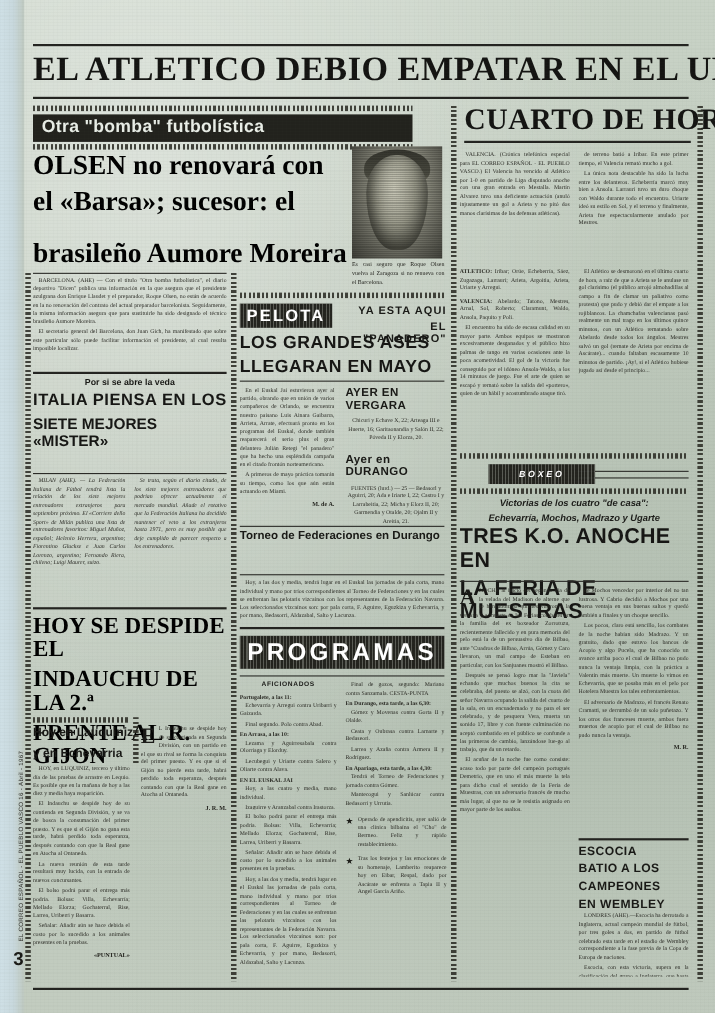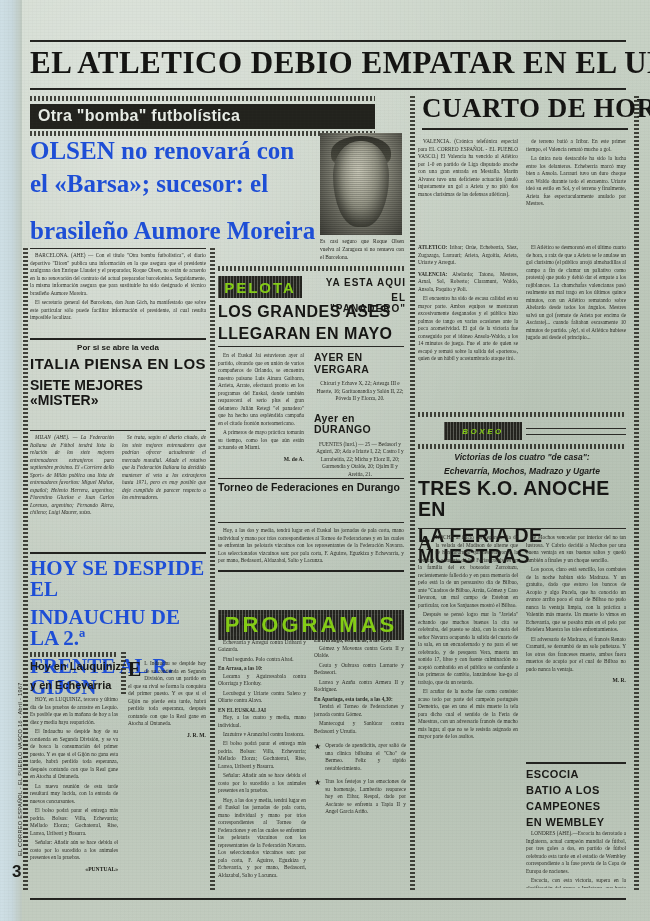--- a/index.html
+++ b/index.html
@@ -91,21 +91,21 @@
     font-size: 16px;
     padding: 3px 8px 4px 8px;
     letter-spacing: .3px;
     display: inline-block;
   }
   .head-serif-big {
     font-family: "Liberation Serif", serif;
     font-weight: bold;
     font-size: 25px;
     line-height: 1.02;
-    color: #1d4ed8;
+    color: #000000;
   }
   .head-sans-big {
     font-family: "Liberation Sans", sans-serif;
     font-weight: bold;
     font-size: 17px;
     line-height: 1.06;
     color: #161614;
     letter-spacing: -.2px;
   }
   .head-sans-mid {
@@ -155,21 +155,21 @@
   .logo-band {
     background: #23231e;
     display: flex;
     align-items: center;
     justify-content: center;
     position: relative;
   }
   .logo-band .logo-txt {
     font-family: "Liberation Sans", sans-serif;
     font-weight: bold;
-    color: #84cc16;
+    color: #ffffff;
     letter-spacing: 2px;
     position: relative;
     z-index: 2;
   }
   .logo-band::after {
     content: "";
     position: absolute; inset: 0;
     background-image: repeating-linear-gradient(90deg, rgba(210,215,205,.30) 0 1px, rgba(0,0,0,0) 1px 3px);
     z-index: 1;
   }
@@ -390,21 +390,21 @@
       <div class="head-sans-mid" style="font-size:10.5px;">Torneo de Federaciones en Durango</div>
     </div>
     <div class="rule-thin" style="position:absolute;left:196px;top:522px;width:186px;"></div>
     <div style="position:absolute;left:196px;top:527px;width:186px;height:34px;">
       <div class="body">
         <p>Hoy, a las dos y media, tendrá lugar en el Euskal las jornadas de pala corta, mano individual y mano por tríos correspondientes al Torneo de Federaciones y en las cuales se enfrentan las pelotaris vizcaínos con los representantes de la Federación Navarra. Los seleccionados vizcaínos son: por pala corta, F. Aguirre, Eguzkiza y Echevarría, y por mano, Bedasorri, Aldazabal, Salto y Lacunza.</p>
       </div>
     </div>
 
     <div class="rule" style="position:absolute;left:196px;top:570px;width:186px;height:2px;"></div>
-    <div class="logo-band" style="position:absolute;left:196px;top:610px;width:186px;height:30px;">
+    <div class="logo-band" style="position:absolute;left:196px;top:578px;width:186px;height:30px;">
       <span class="logo-txt" style="font-size:22px;letter-spacing:3px;">PROGRAMAS</span>
     </div>
     <div class="rule-thin" style="position:absolute;left:196px;top:614px;width:186px;"></div>
 
     <div style="position:absolute;left:196px;top:620px;width:88px;">
       <div class="head-sans-sm" style="font-size:6px;letter-spacing:.6px;">AFICIONADOS</div>
     </div>
 
     <div id="programas-col1" style="position:absolute;left:196px;top:631px;width:88px;height:105px;overflow:hidden;">
         <div class="body">
@@ -490,21 +490,21 @@
         <p>El encuentro ha sido de escasa calidad en su mayor parte. Ambos equipos se mostraron excesivamente desganados y el público hizo palmas de tango en varias ocasiones ante la poca acometividad. El gol de la victoria fue conseguido por el idóneo Ansola-Waldo, a los 14 minutos de juego. Fue el arte de quien se escapó y remató sobre la salida del «portero», quien de un hábil y acostumbrado ataque tiró.</p>
       </div>
     </div>
     <div style="position:absolute;left:504px;top:244px;width:100px;height:160px;">
       <div class="body">
         <p>El Atlético se desmoronó en el último cuarto de hora, a raíz de que a Arieta se le anulase un gol clarísimo (el público arrojó almohadillas al campo a fin de clamar un paliativo como protesta) que pudo y debió dar el empate a los rojiblancos. La chamchafas valencianas pasó realmente un mal trago en los últimos quince minutos, con un Atlético rematando sobre Abelardo desde todos los ángulos. Mestres salvó un gol (remate de Arieta por encima de Ascárate)... cuando faltaban escasamente 10 minutos de partido. ¡Ay!, si el Atlético hubiese jugado así desde el principio...</p>
       </div>
     </div>
 
     <div class="hsep-dots" style="position:absolute;left:396px;top:412px;width:208px;"></div>
-    <div class="logo-band" style="position:absolute;left:422px;top:422px;width:78px;height:18px;">
+    <div class="logo-band" style="position:absolute;left:422px;top:422px;width:97px;height:18px;">
       <span class="logo-txt" style="font-size:8px;letter-spacing:2.5px;font-style:italic;">BOXEO</span>
     </div>
     <div class="rule-thin" style="position:absolute;left:504px;top:428px;width:100px;"></div>
     <div class="rule-thin" style="position:absolute;left:504px;top:434px;width:100px;"></div>
     <div class="hsep-dots" style="position:absolute;left:396px;top:444px;width:208px;"></div>
 
     <div style="position:absolute;left:396px;top:452px;width:208px;text-align:center;">
       <div class="italic-small">Victorias de los cuatro "de casa":</div>
       <div class="italic-small" style="margin-top:3px;">Echevarría, Mochos, Madrazo y Ugarte</div>
     </div>

